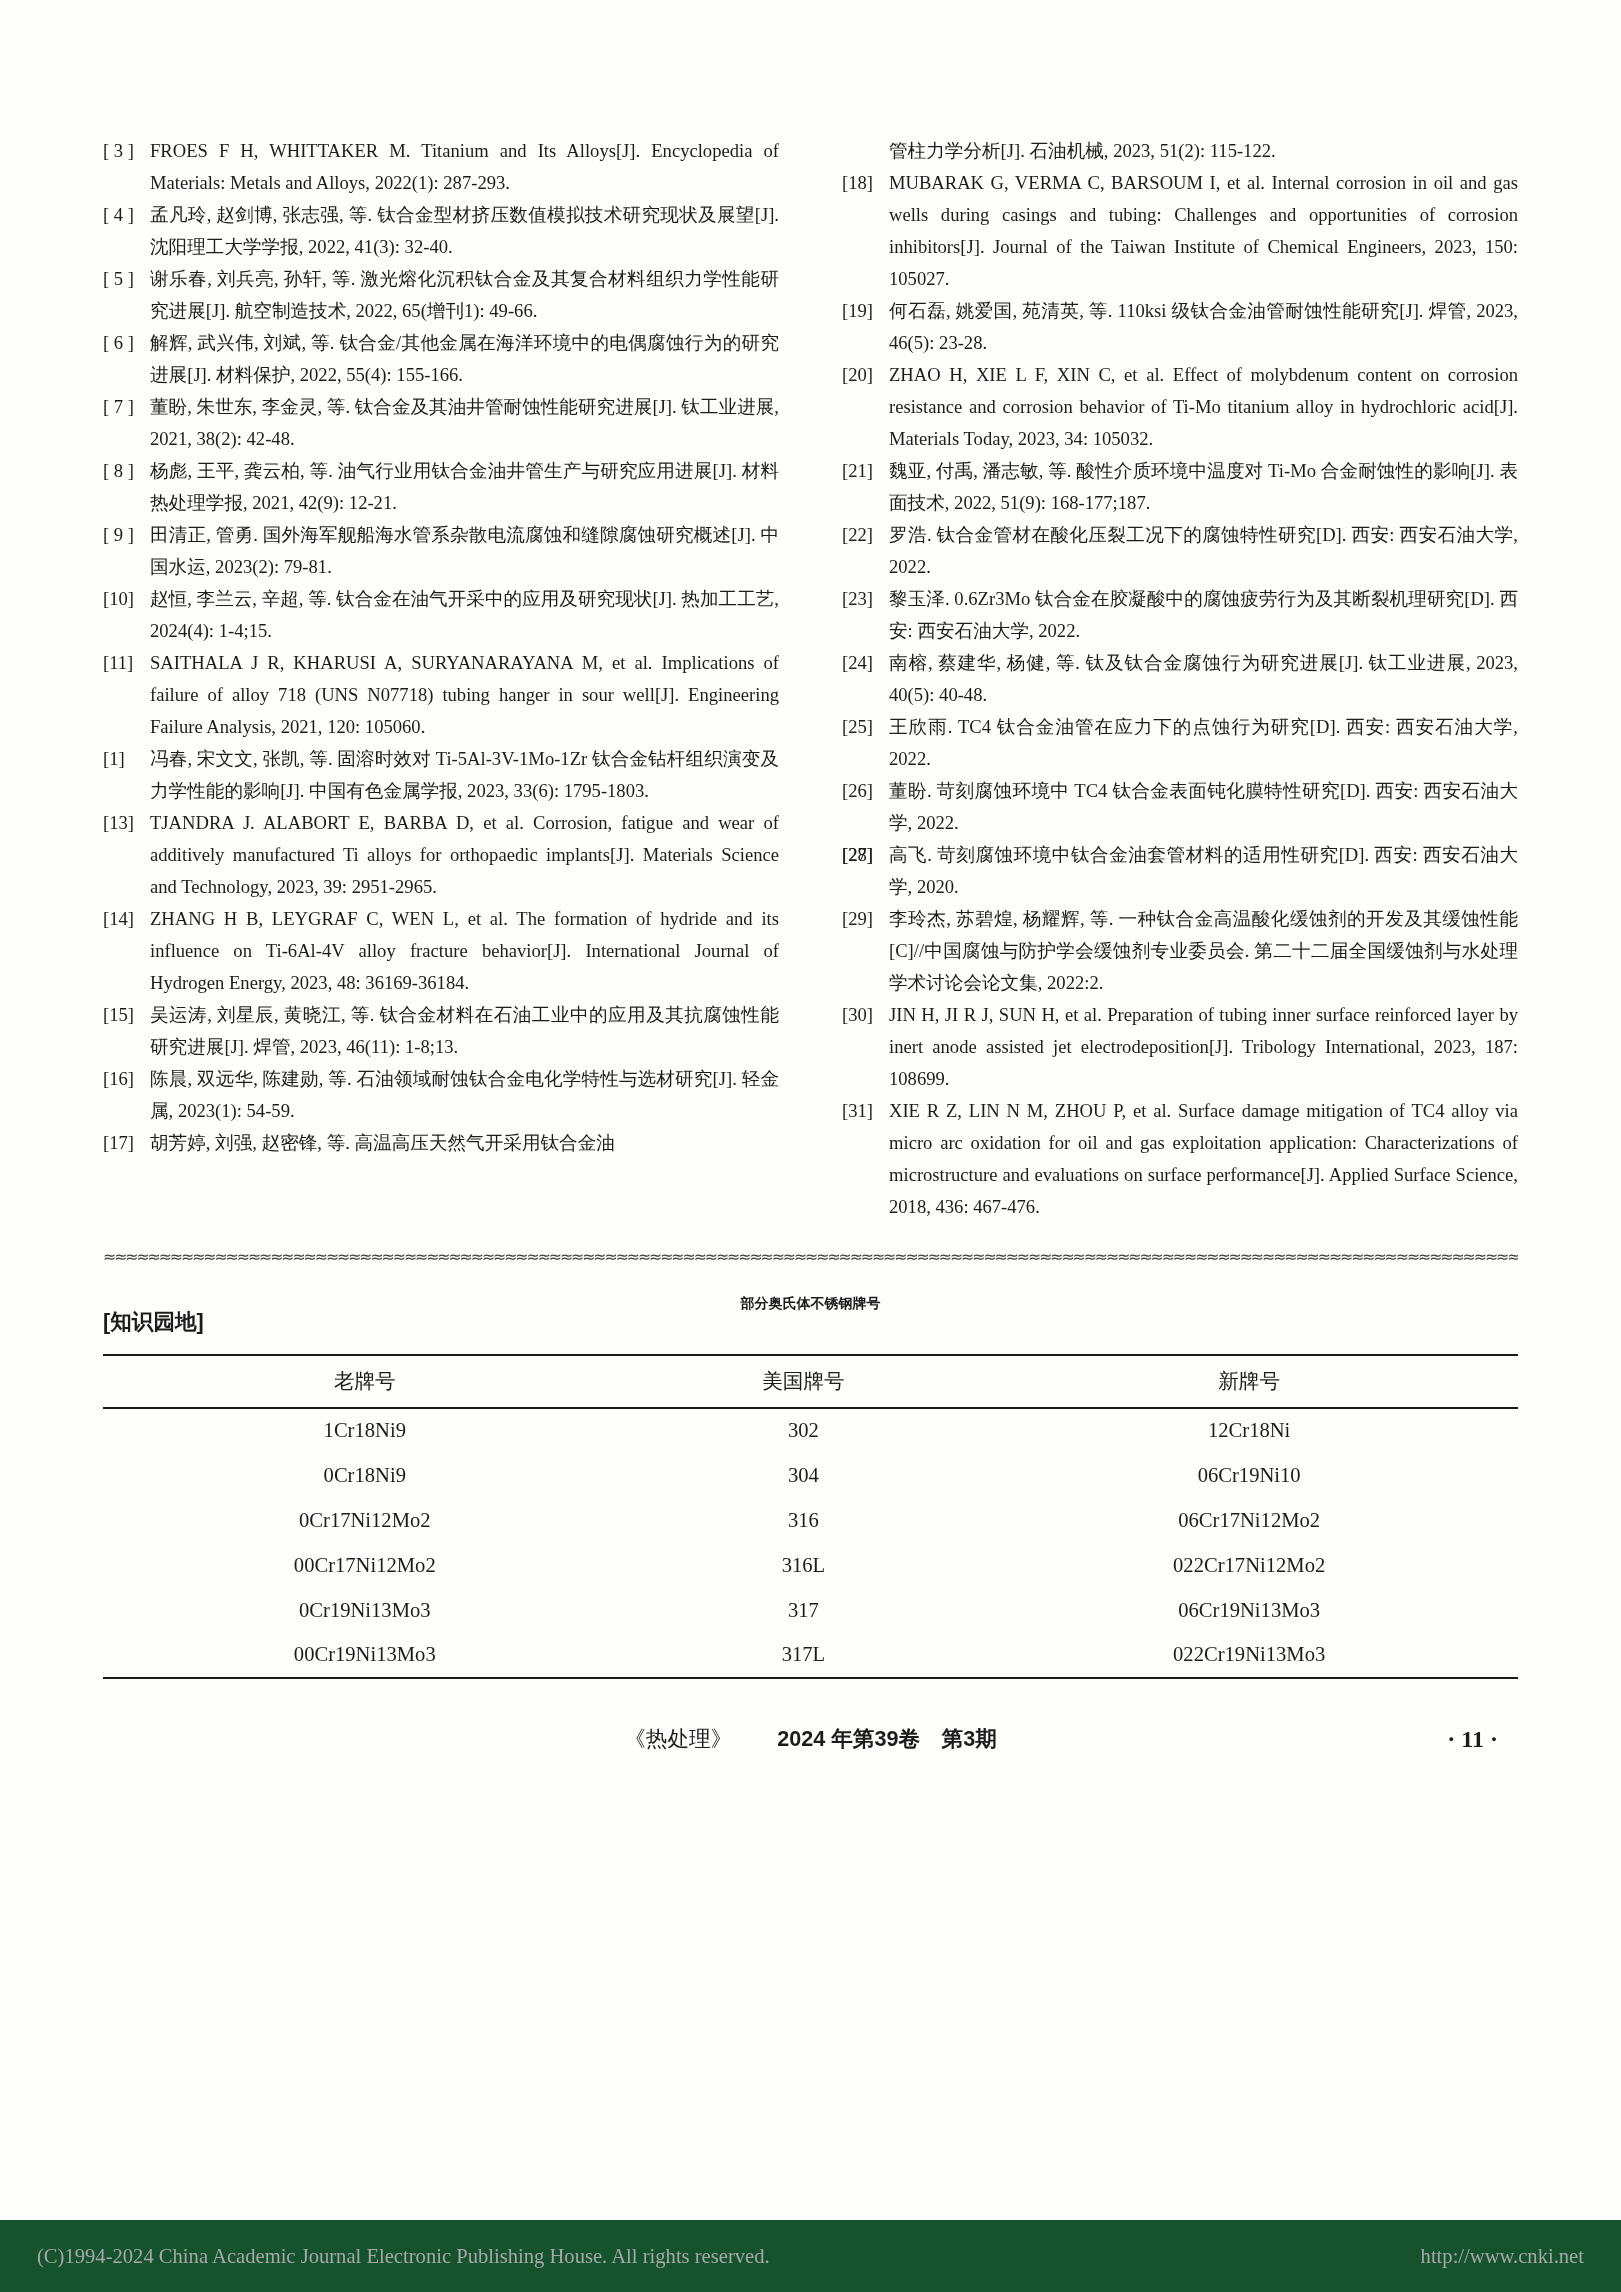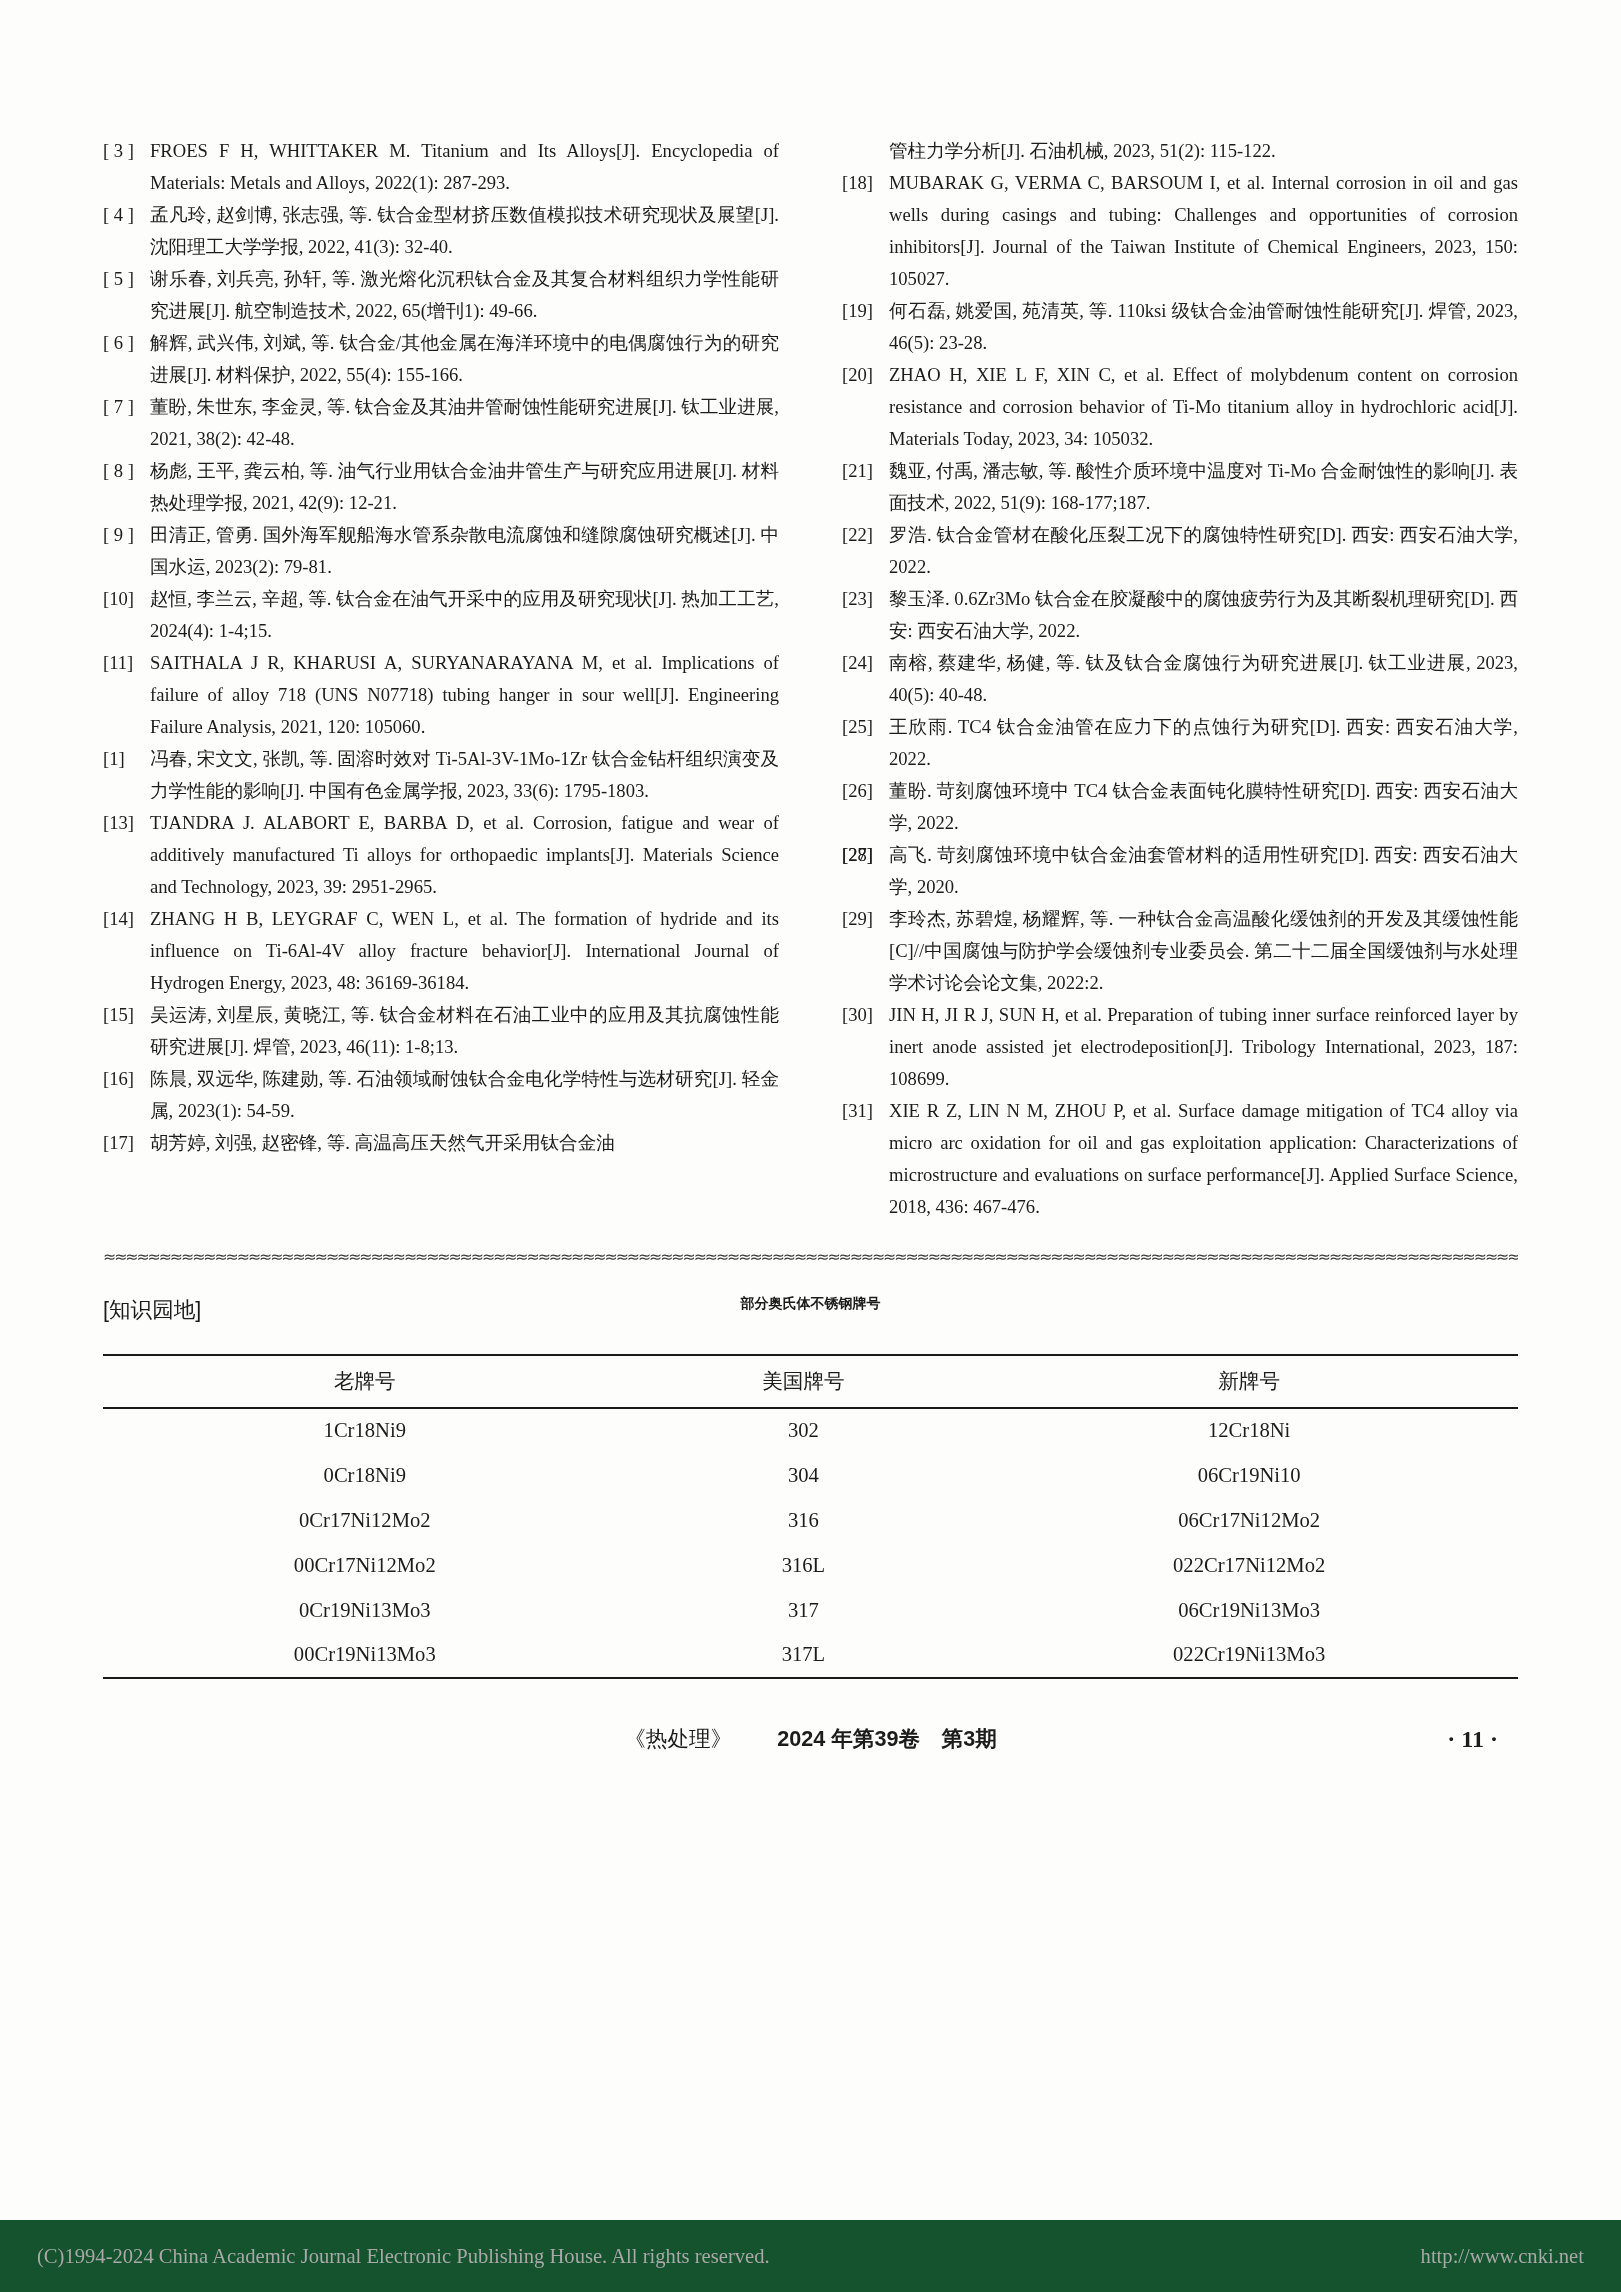--- a/index.html
+++ b/index.html
@@ -52,23 +52,23 @@
   }
   
   .knowledge-header {
     position: relative;
     margin-top: 29px;
     height: 33px;
   }
   .knowledge-label {
     position: absolute;
     left: 0;
-    top: 0;
+    top: 12px;
     font-family: "Liberation Sans", "DejaVu Sans", sans-serif;
-    font-weight: 400;
+    font-weight: 700;
     font-size: 21.6px;
   }
   .knowledge-title {
     display: block;
     text-align: center;
     font-family: "Liberation Sans", "DejaVu Sans", sans-serif;
     font-weight: 700;
     font-size: 14px;
   }
   

